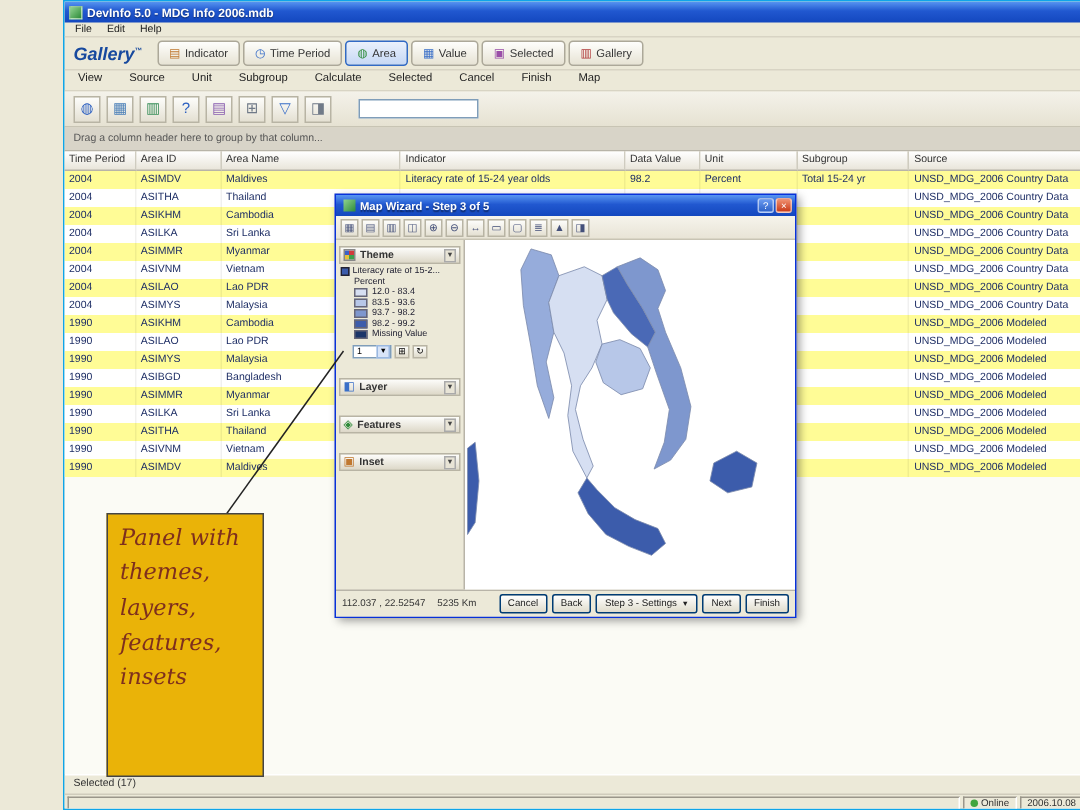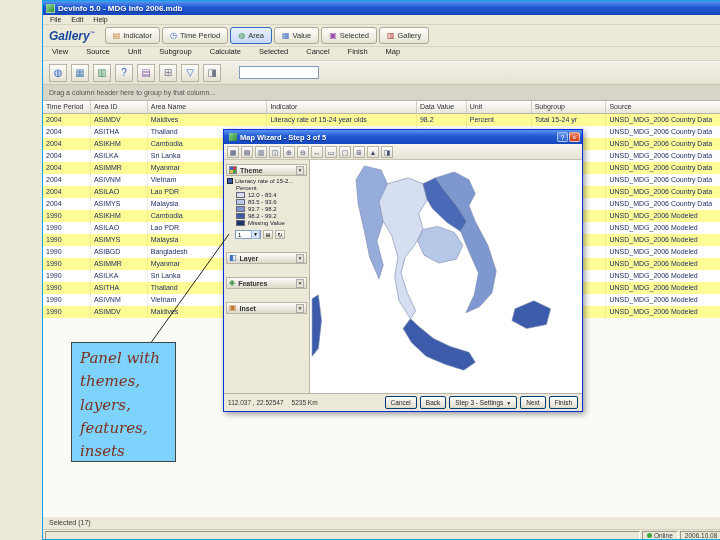--- a/index.html
+++ b/index.html
@@ -66,21 +66,21 @@
     display:flex; align-items:center; padding-left:6px; font-size:7px; color:#333; }
   .statusbar { position:absolute; top:528px; left:0; right:0; height:12px; background:#ECE9D8; display:flex; align-items:center;
     gap:2px; padding:1px 2px; border-top:1px solid #D0CCBC; }
   .seg { height:9px; border:1px solid; border-color:#9A968A #FFF #FFF #9A968A; font-size:6.5px; color:#333;
     display:flex; align-items:center; padding:0 4px; gap:2px; white-space:nowrap; }
   .seg.grow { flex:1; }
   .dot { width:5px; height:5px; border-radius:50%; background:#3FA53F; }
   .grip { width:10px; height:10px; background:repeating-linear-gradient(135deg,#fff 0 1px,#999 1px 2px,transparent 2px 4px); }
 
   
-  .wizard { position:absolute; left:180px; top:128px; width:360px; height:283px; background:#ECE9D8; border:1px solid #0831D9;
+  .wizard { position:absolute; left:180px; top:128px; width:308px; height:283px; background:#ECE9D8; border:1px solid #0831D9;
     box-shadow:2px 2px 6px rgba(0,0,0,.4); z-index:20; display:flex; flex-direction:column; }
   .wz-title { height:14px; background:linear-gradient(180deg,#5896F2,#2158D0 45%,#1347BE); display:flex; align-items:center; color:#fff; padding:0 2px; }
   .wz-ico { width:8px; height:8px; background:linear-gradient(135deg,#8FD38F,#2E8B3A); margin:0 3px; }
   .wz-title .t { font-size:7.5px; font-weight:bold; flex:1; text-shadow:0 1px 1px rgba(0,0,0,.5); white-space:nowrap; overflow:hidden; }
   .wz-btn { width:11px; height:10px; font-size:6.5px; line-height:9px; text-align:center; color:#fff; border:1px solid rgba(255,255,255,.55);
     border-radius:2px; background:linear-gradient(#6A9AF0,#2E62C8); margin-left:1px; }
   .wz-btn.close { background:linear-gradient(#F09070,#C83A18); }
   .wz-toolbar { height:16px; display:flex; align-items:center; gap:2px; padding-left:3px; border-bottom:1px solid #C8C4B4;
     background:linear-gradient(#F6F4EC,#E8E4D6); }
   .wt-icon { width:12px; height:12px; border:1px solid #B8B4A4; background:linear-gradient(#FDFDFB,#E4E0D2);
@@ -109,21 +109,21 @@
   .sections .sec-head { margin-top:13px; }
   .wz-map { flex:1; background:#fff; position:relative; }
   .wz-map svg { position:absolute; inset:0; width:100%; height:100%; }
   .wz-footer { height:18px; border-top:1px solid #B8B4A8; display:flex; align-items:center; padding:0 4px; gap:3px; background:#ECE9D8; }
   .coords { font-size:6.5px; color:#333; display:flex; gap:8px; flex:1; white-space:nowrap; }
   .wbutton { height:13px; border:1px solid #003C74; border-radius:2px; background:linear-gradient(#FFFFFF,#E0DCCC);
     font-size:6.5px; padding:0 5px; display:flex; align-items:center; gap:3px; color:#222; white-space:nowrap; }
 
   
   .overlay { position:absolute; inset:0; z-index:40; pointer-events:none; }
-  .callout { position:absolute; left:28px; top:341px; width:105px; height:120px; background:#7dd3fc; border:1px solid #444; z-index:41;
+  .callout { position:absolute; left:28px; top:341px; width:105px; height:176px; background:#eab308; border:1px solid #444; z-index:41;
     padding:4px 4px 0 8px; font-family:"DejaVu Serif","Liberation Serif",serif; font-style:italic; font-size:15px;
     line-height:1.55; color:#7E2F1E; }
 </style>
 </head>
 <body>
 
 <div class="window">
 
   <div class="titlebar">
     <span class="app-ico"></span>

